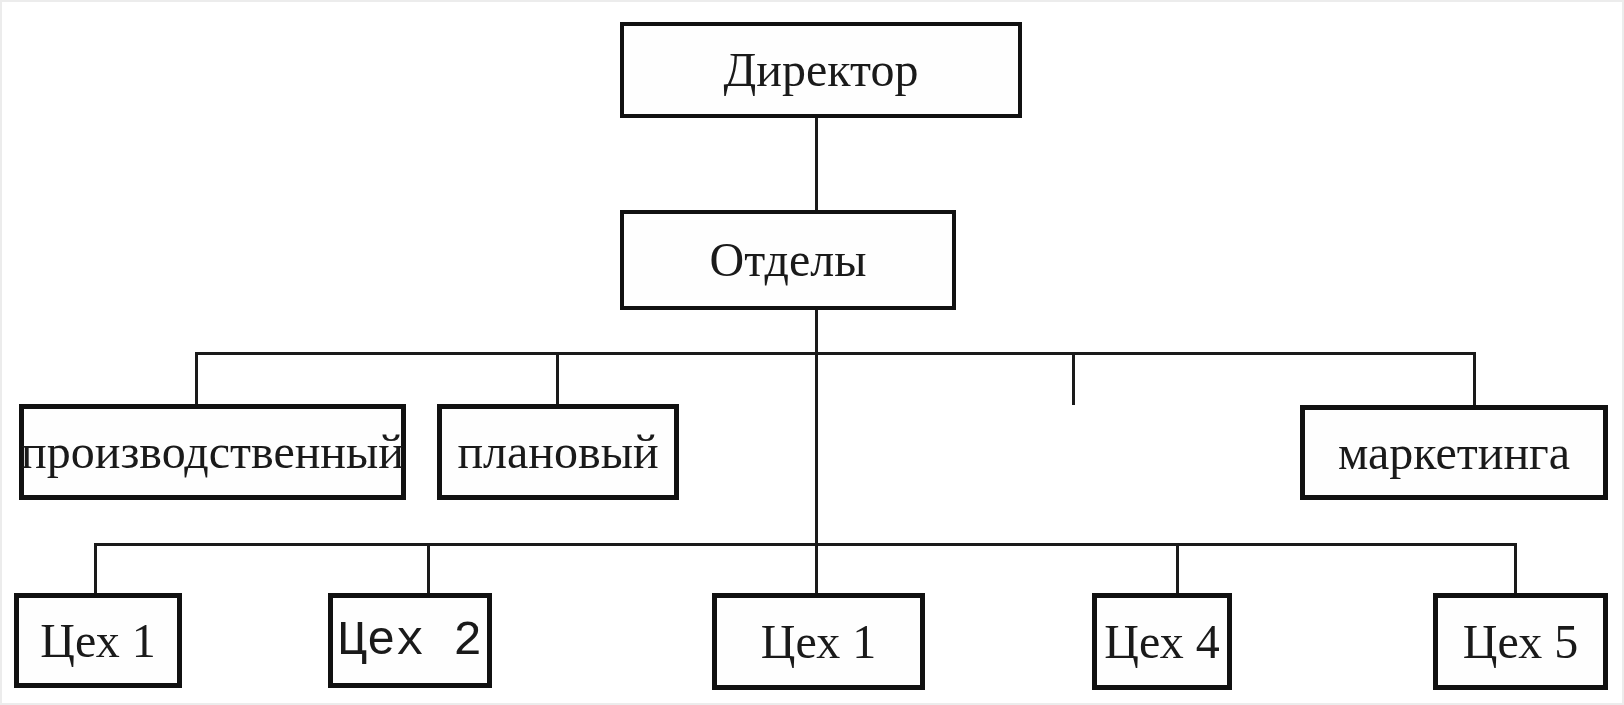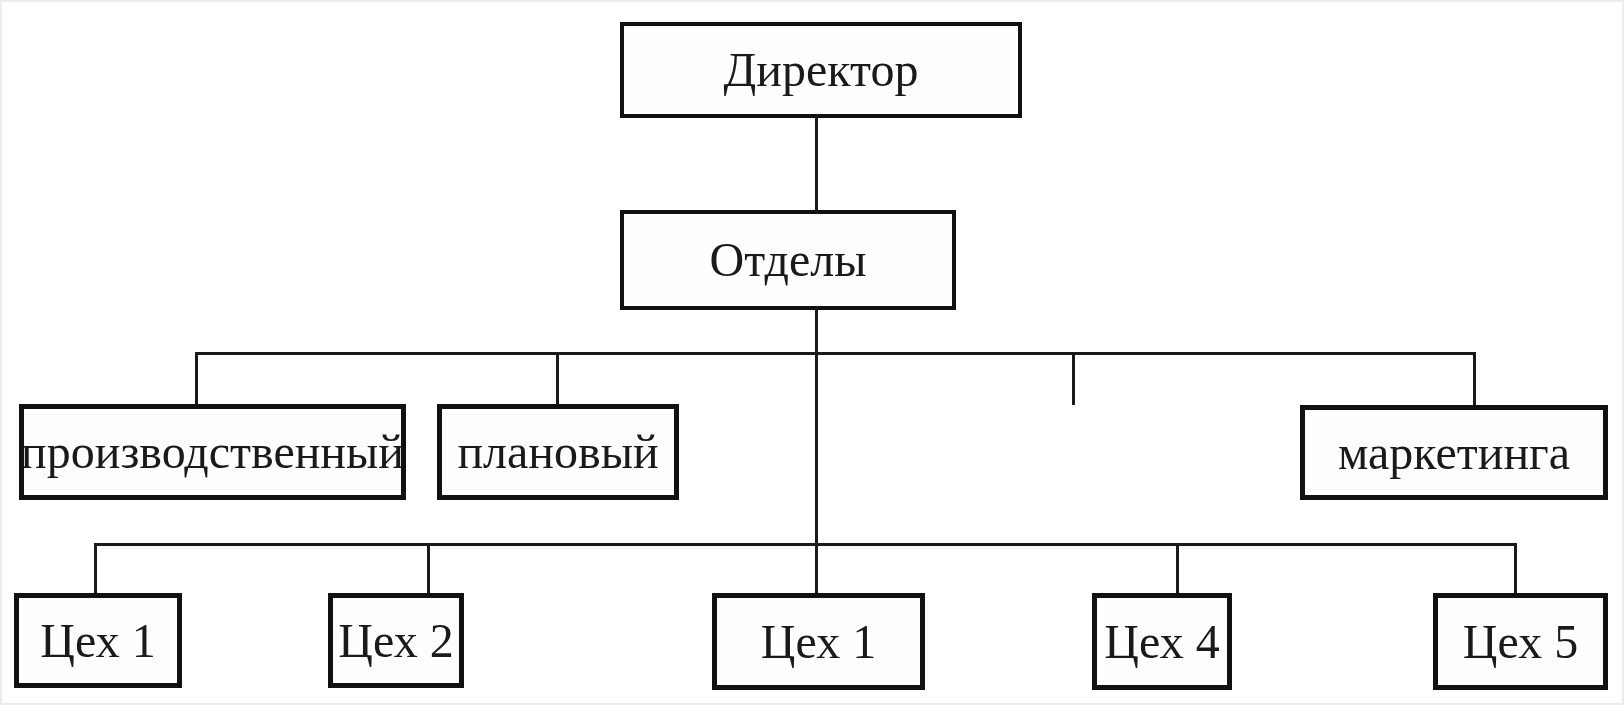--- a/index.html
+++ b/index.html
@@ -38,21 +38,21 @@
   
   #box-director   { left: 620px;  top: 22px;  width: 402px; height: 96px; }
   #box-otdely     { left: 620px;  top: 210px; width: 336px; height: 100px; }
 
   #box-dept-0     { left: 19px;   top: 404px; width: 387px; height: 96px; }
   #box-dept-1     { left: 437px;  top: 404px; width: 242px; height: 96px; }
   #box-dept-2     { left: 950px;  top: 405px; width: 267px; height: 93px; }
   #box-dept-3     { left: 1300px; top: 405px; width: 308px; height: 95px; }
 
   #box-shop-0     { left: 14px;   top: 593px; width: 168px; height: 95px; }
-  #box-shop-1     { left: 328px;  top: 593px; width: 136px; height: 95px; }
+  #box-shop-1     { left: 328px;  top: 593px; width: 164px; height: 95px; font-family: Liberation Mono, monospace; }
   #box-shop-2     { left: 712px;  top: 593px; width: 213px; height: 97px; }
   #box-shop-3     { left: 1092px; top: 593px; width: 140px; height: 97px; }
   #box-shop-4     { left: 1433px; top: 593px; width: 175px; height: 97px; }
 
   
   #ln-dir-otdely  { left: 815px;  top: 118px; width: 3px;    height: 92px; }
   #ln-center      { left: 815px;  top: 310px; width: 3px;    height: 283px; }
 
   #ln-rail-1      { left: 195px;  top: 352px; width: 1281px; height: 3px; }
   #ln-r1-d0       { left: 195px;  top: 352px; width: 3px;    height: 52px; }

